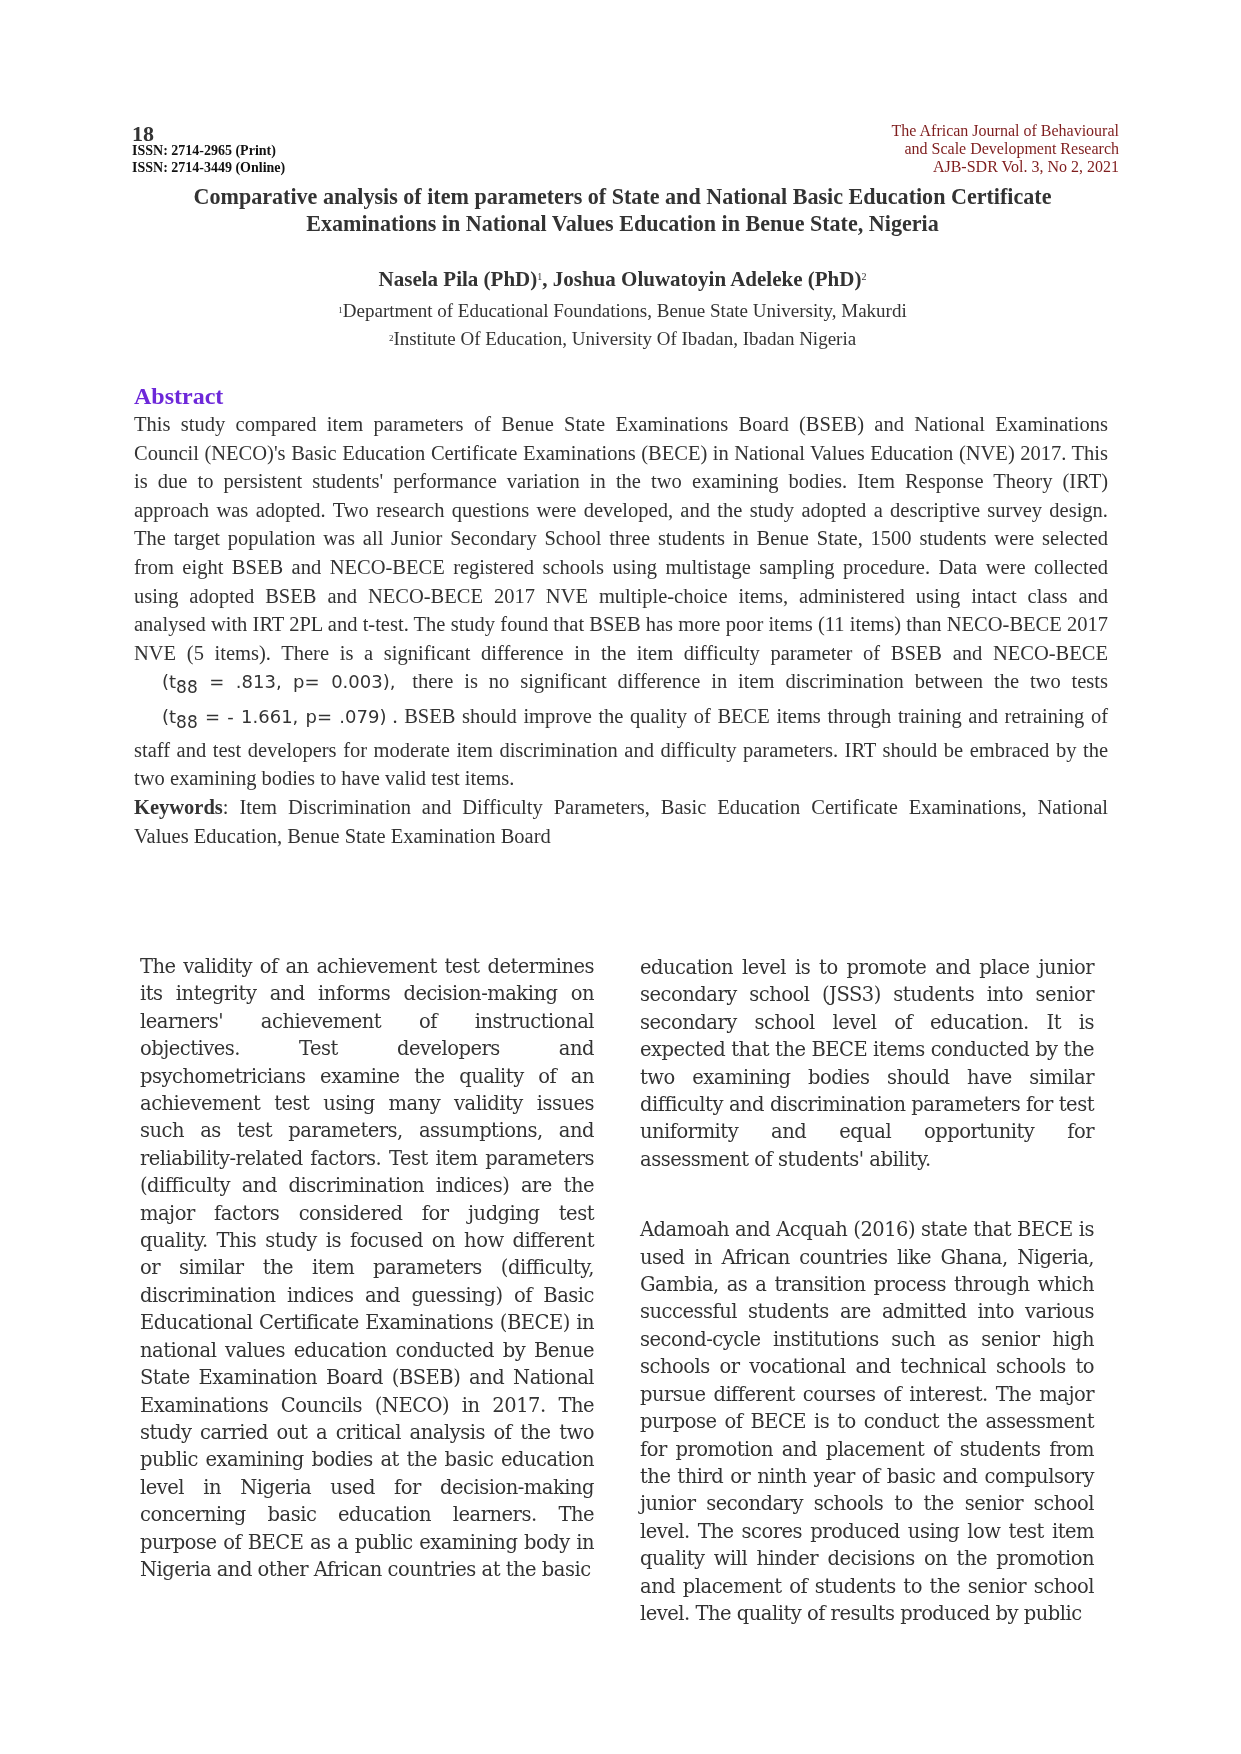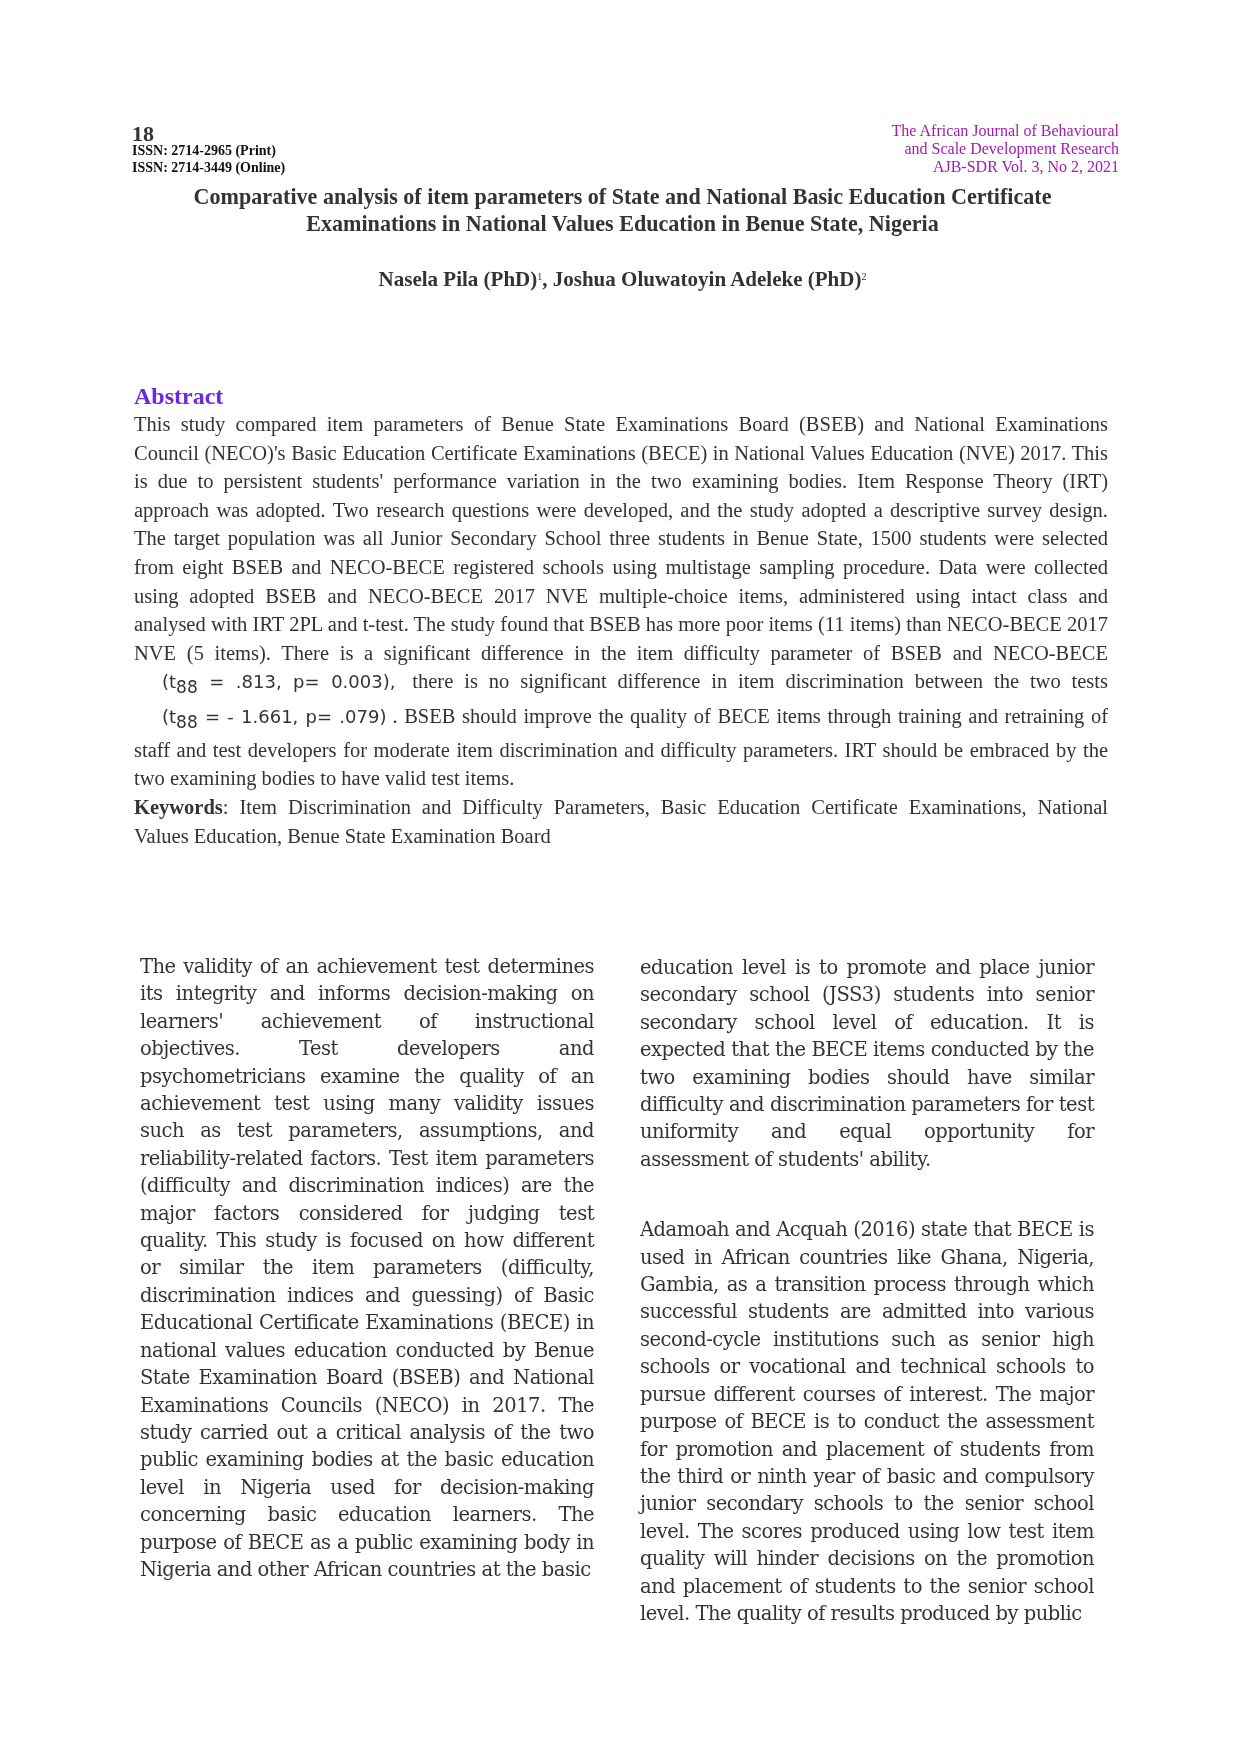--- a/index.html
+++ b/index.html
@@ -4,21 +4,21 @@
 <style>
   html, body { margin: 0; padding: 0; background: #ffffff; }
   body { width: 1241px; height: 1754px; position: relative; overflow: hidden; color: #222; }
   .page { position: absolute; left: 0; top: 0; width: 1241px; height: 1754px; }
 
   .page-number { position: absolute; left: 132px; top: 124px; font-family: "Liberation Serif", serif; font-weight: bold; font-size: 22px; line-height: 20px; color: #333; }
   .issn { position: absolute; left: 132px; font-family: "Liberation Serif", serif; font-weight: bold; font-size: 14px; line-height: 16px; color: #111; }
   .issn.print { top: 143px; }
   .issn.online { top: 160px; }
 
-  .journal { position: absolute; right: 122px; top: 122px; text-align: right; font-family: "Liberation Serif", serif; font-size: 16px; line-height: 18px; color: #a21caf; }
+  .journal { position: absolute; right: 122px; top: 122px; text-align: right; font-family: "Liberation Serif", serif; font-size: 16px; line-height: 18px; color: #7f1d1d; }
 
   .title { position: absolute; left: 125px; width: 995px; top: 183px; text-align: center; font-family: "Liberation Serif", serif; font-weight: bold; font-size: 23px; line-height: 27px; color: #333; transform: scaleX(0.96); transform-origin: center top; }
 
   .authors { position: absolute; left: 125px; width: 995px; top: 266px; text-align: center; font-family: "Liberation Serif", serif; font-weight: bold; font-size: 21px; line-height: 26px; color: #333; }
   .authors sup { font-size: 10px; font-weight: normal; vertical-align: top; position: relative; top: -2px; }
   .affil { position: absolute; left: 125px; width: 995px; text-align: center; font-family: "Liberation Serif", serif; font-size: 19px; line-height: 24px; color: #333; }
   .affil sup { font-size: 9px; vertical-align: top; position: relative; top: -1px; }
   .affil.a1 { top: 299px; }
   .affil.a2 { top: 327px; }
 
@@ -52,20 +52,26 @@
 
   <div class="title">
     <div>Comparative analysis of item parameters of State and National Basic Education Certificate</div>
     <div>Examinations in National Values Education in Benue State, Nigeria</div>
   </div>
 
   <div class="authors">
     <span>Nasela Pila (PhD)</span><sup>1</sup><span>, </span><span>Joshua Oluwatoyin Adeleke (PhD)</span><sup>2</sup>
   </div>
 
+  <div class="affil a1">
+    <sup>1</sup><span>Department of Educational Foundations, Benue State University, Makurdi</span>
+  </div>
+  <div class="affil a2">
+    <sup>2</sup><span>Institute Of Education, University Of Ibadan, Ibadan Nigeria</span>
+  </div>
 
   <div class="abstract-heading">Abstract</div>
   <div class="abstract-body">
     <span>This study compared item parameters of Benue State Examinations Board (BSEB) and National Examinations Council (NECO)'s Basic Education Certificate Examinations (BECE) in National Values Education (NVE) 2017. This is due to persistent students' performance variation in the two examining bodies. Item Response Theory (IRT) approach was adopted. Two research questions were developed, and the study adopted a descriptive survey design. The target population was all Junior Secondary School three students in Benue State, 1500 students were selected from eight BSEB and NECO-BECE registered schools using multistage sampling procedure. Data were collected using adopted BSEB and NECO-BECE 2017 NVE multiple-choice items, administered using intact class and analysed with IRT 2PL and t-test. The study found that BSEB has more poor items (11 items) than NECO-BECE 2017 NVE (5 items). There is a significant difference in the item difficulty parameter of BSEB and NECO-BECE</span>
     <span class="stat"><span>(t</span><sub>88</sub><span> = .813, p= 0.003),</span></span>
     <span>there is no significant difference in item discrimination between the two tests</span>
     <span class="stat"><span>(t</span><sub>88</sub><span> = -  1.661, p= .079)</span></span><span>. BSEB should improve the quality of BECE items through training and retraining of staff and test developers for moderate item discrimination and difficulty parameters. IRT should be embraced by the two examining bodies to have valid test items.</span>
     <br>
     <span class="kw-label">Keywords</span><span>: Item Discrimination and Difficulty Parameters, Basic Education Certificate Examinations, National Values Education, Benue State Examination Board</span>
   </div>

